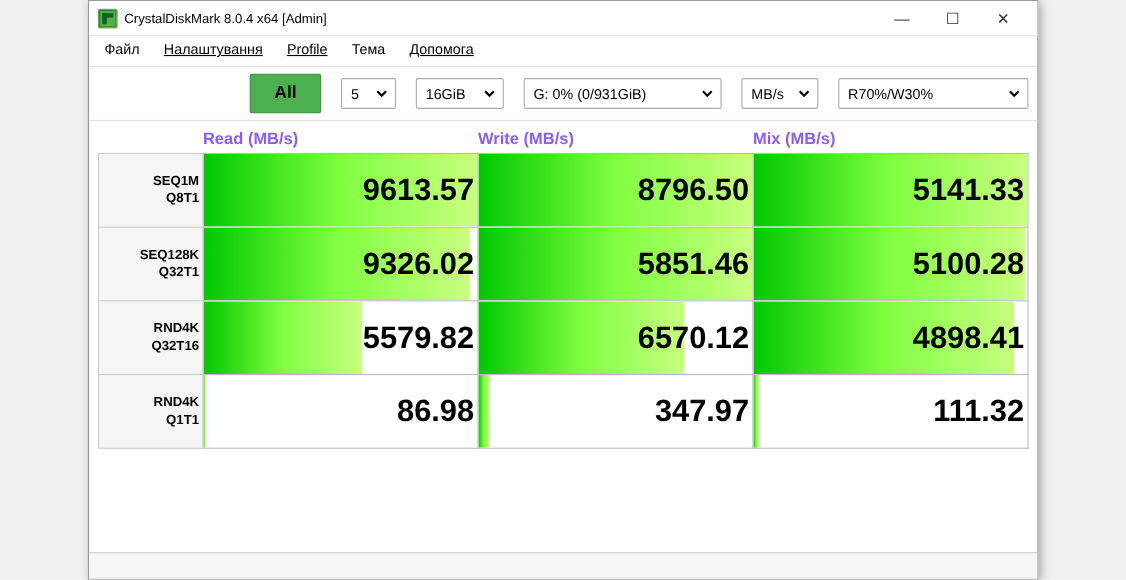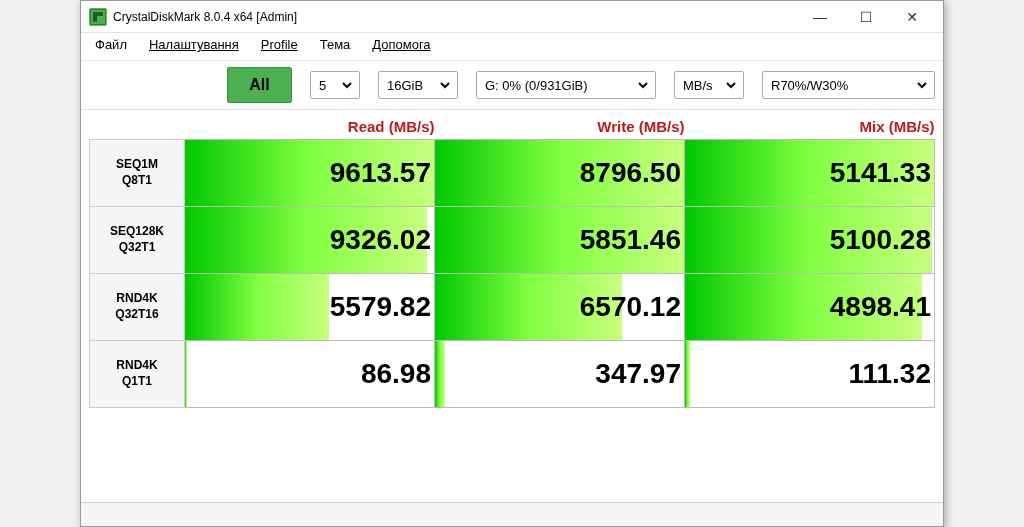--- a/index.html
+++ b/index.html
@@ -148,28 +148,29 @@
 
     .bench-table {
       width: 100%;
       border-collapse: collapse;
       table-layout: fixed;
     }
 
     .bench-table th {
       font-size: 15px;
       font-weight: bold;
-      text-align: right;
+      text-align: left;
       padding: 4px 0;
-      color: #b91c1c;
+      color: #8b5cf6;
     }
 
     .bench-table td {
       padding: 2px 3px;
       vertical-align: middle;
+      text-align: right;
     }
 
     .label-cell {
       width: 95px;
       text-align: center;
       font-size: 12px;
       font-weight: bold;
       color: #000;
       border: 1px solid #ccc;
       background: #f5f5f5;

